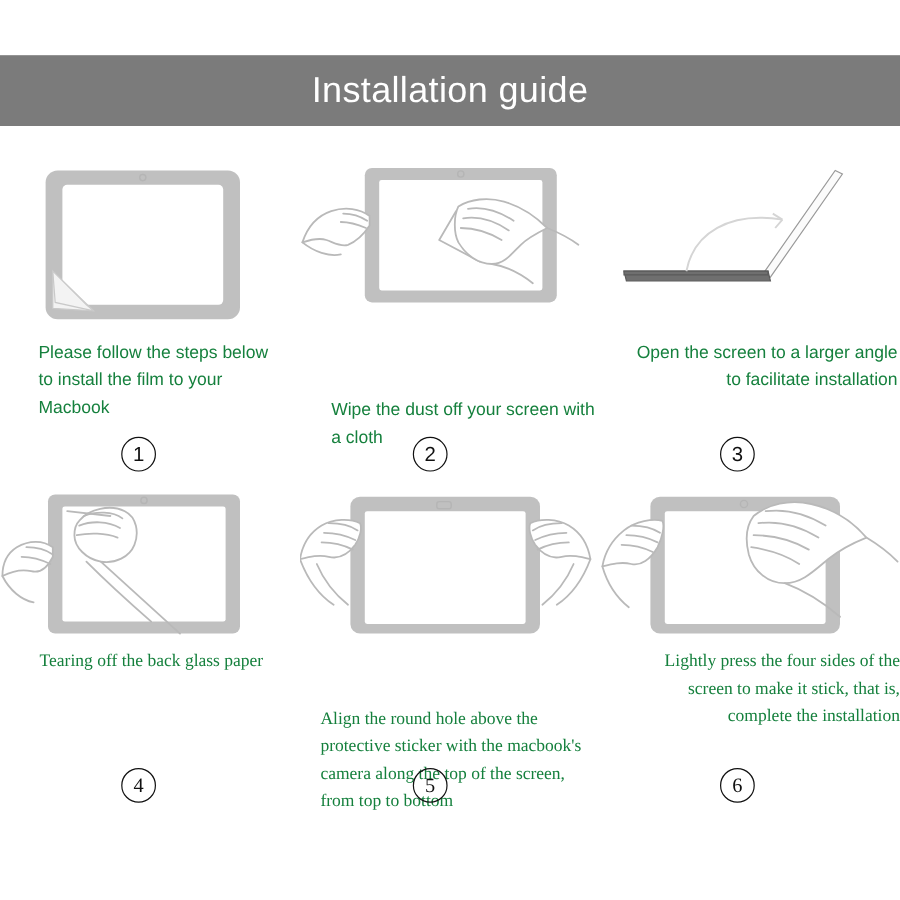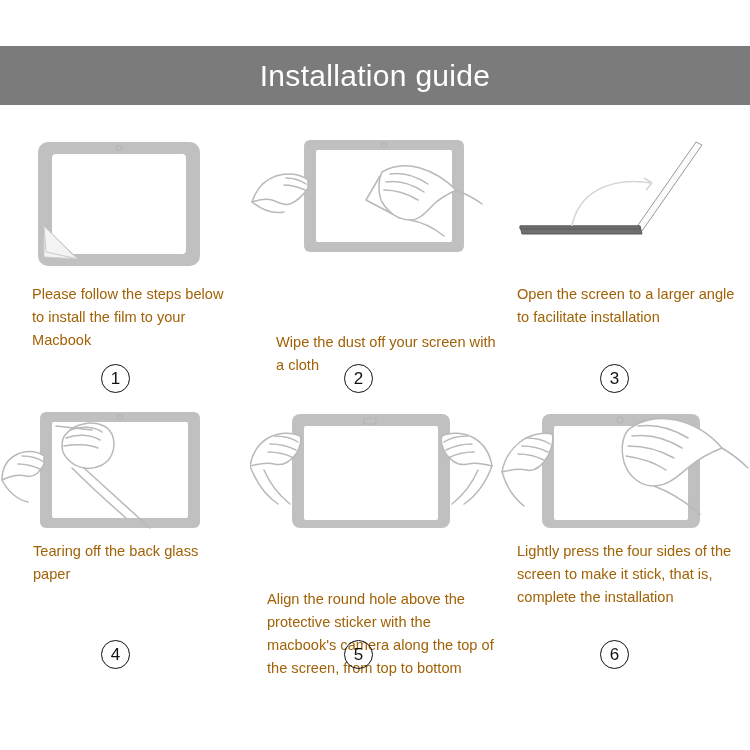--- a/index.html
+++ b/index.html
@@ -44,21 +44,21 @@
     position: absolute;
     left: 0;
     top: 128px;
     width: 750px;
   }
   .step-row {
     display: flex;
     width: 750px;
   }
   .step-row.row-1 { height: 272px; }
-  .step-row.row-2 { height: 300px; }
+  .step-row.row-2 { height: 300px; font-family: Liberation Serif, serif; }
 
   .step-cell {
     position: relative;
     width: 250px;
     height: 100%;
   }
 
   
   .illo {
     position: relative;
@@ -69,25 +69,25 @@
 
   
   .caption {
     position: absolute;
     left: 0;
     top: 155px;
     width: 250px;
     padding: 0 14px 0 32px;
     font-size: 14.6px;
     line-height: 23px;
-    color: #a16207;
+    color: #15803d;
     text-align: left;
   }
   .step-cell.col-2 .caption { padding-left: 26px; padding-right: 4px; margin-top: 48px; }
-  .step-cell.col-3 .caption { padding-left: 17px; padding-right: 2px; }
+  .step-cell.col-3 .caption { padding-left: 17px; padding-right: 2px; text-align: right; }
 
   
   .row-2 .caption { top: 140px; }
   .row-2 .step-cell.col-1 .caption { padding-left: 33px; }
   .row-2 .step-cell.col-2 .caption { padding-left: 17px; padding-right: 2px; }
   .row-2 .step-cell.col-3 .caption { padding-left: 17px; padding-right: 0; }
 
   
   .step-number {
     position: absolute;

